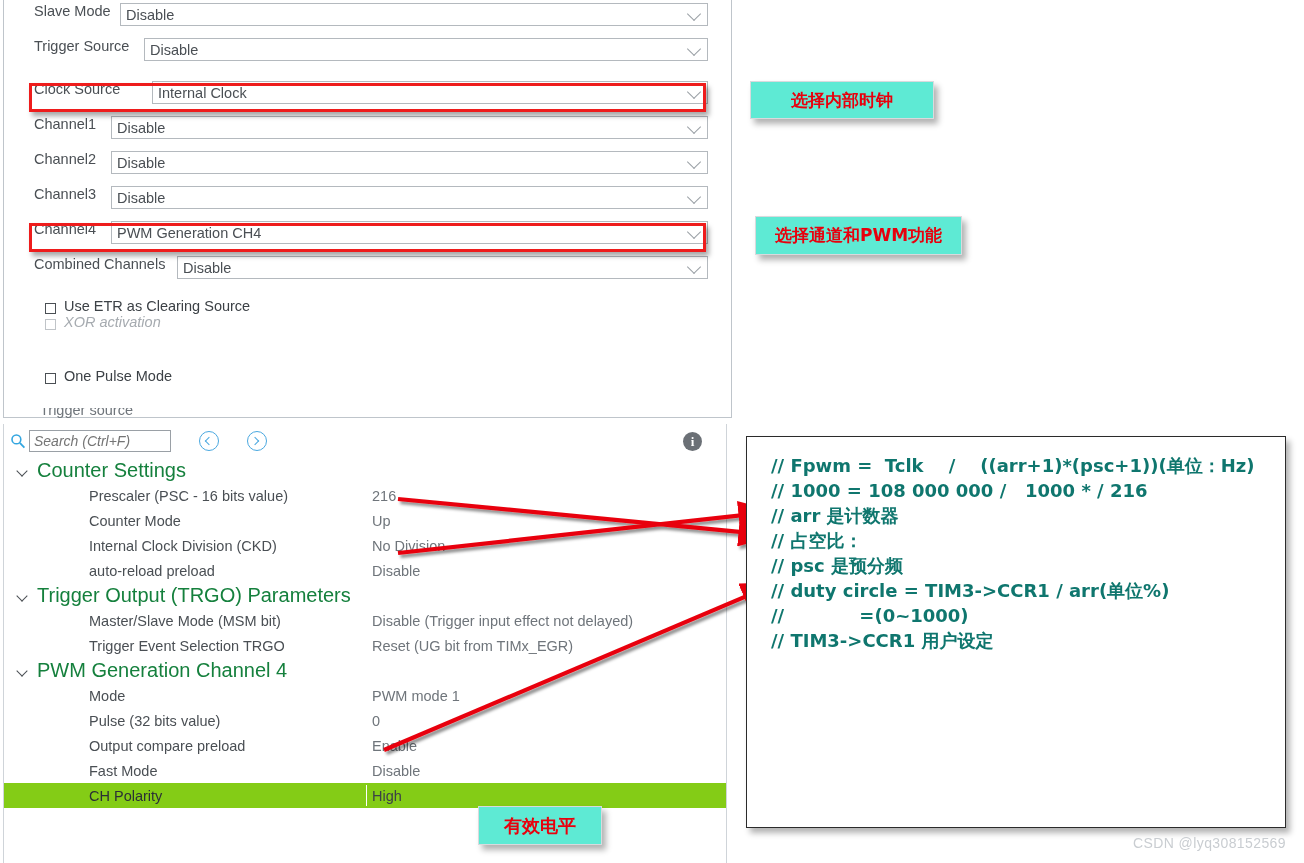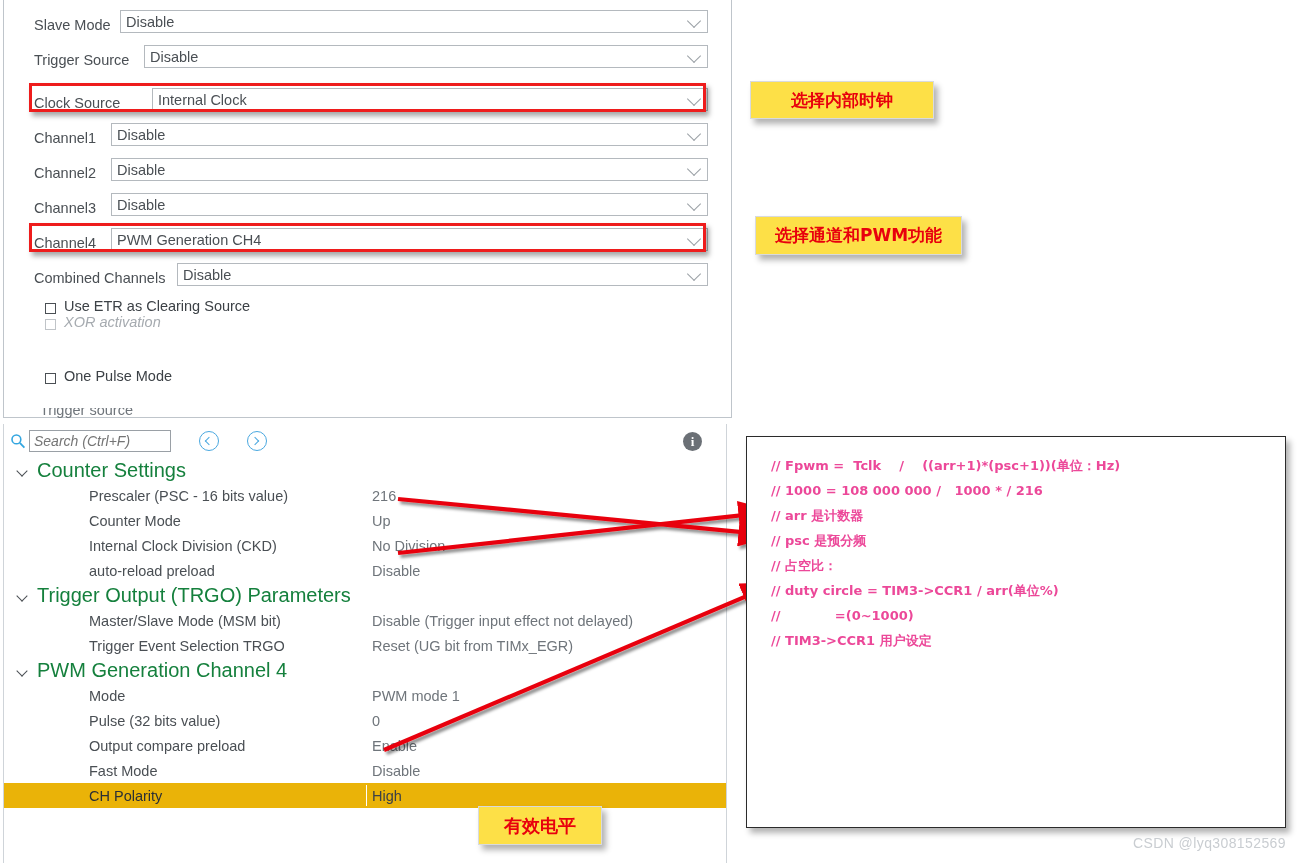--- a/index.html
+++ b/index.html
@@ -10,21 +10,21 @@
     font-family:"Liberation Sans","DejaVu Sans",sans-serif;
     -webkit-font-smoothing:antialiased;
   }
   
   #config-panel{
     position:absolute;left:3px;top:-2px;width:729px;height:420px;
     background:#fff;border:1px solid #bfc5cb;border-top:none;
     box-sizing:border-box;
   }
   .cfg-row{
-    position:absolute;left:0;height:30px;display:flex;align-items:flex-end;
+    position:absolute;left:0;height:30px;display:flex;align-items:flex-start;
   }
   .cfg-label{
     font-size:14.5px;color:#4a4f54;white-space:nowrap;
     padding-right:6px;
   }
   .cfg-combo{
     height:23px;flex:1;border:1px solid #b4b9be;background:#fff;
     display:flex;align-items:center;position:relative;
     box-sizing:border-box;
   }
@@ -95,21 +95,21 @@
   .navcirc.prev:after{left:6px;transform:rotate(-135deg);}
   .navcirc.next:after{left:4px;transform:rotate(45deg);}
   #info-icon{
     position:absolute;right:24px;top:8px;width:19px;height:19px;
     border-radius:50%;background:#6b7076;color:#fff;font-size:13px;
     font-weight:bold;text-align:center;line-height:19px;
     font-family:"Liberation Serif",serif;
   }
   .tree-rows{position:absolute;left:0;top:34px;width:100%;}
   .t-row{height:25px;display:flex;align-items:center;position:relative;}
-  .t-row.sel{background:#eab308;}
+  .t-row.sel{background:#84cc16;}
   .t-chev{
     position:absolute;left:14px;top:9px;width:7px;height:7px;
     border-right:1.5px solid #4a4f54;border-bottom:1.5px solid #4a4f54;
     transform:rotate(45deg);
   }
   .t-group-label{
     position:absolute;left:33px;font-size:20px;color:#15803d;white-space:nowrap;
   }
   .t-child-label{
     position:absolute;left:85px;font-size:14.5px;color:#4a4f54;white-space:nowrap;
@@ -118,39 +118,39 @@
     position:absolute;left:368px;font-size:14.5px;color:#6f757b;white-space:nowrap;
   }
   .t-row.sel .t-child-label{color:#2b3035;}
   .t-row.sel .t-value{color:#3c4146;}
   .t-row.sel .sel-div{
     position:absolute;left:362px;top:2px;bottom:2px;width:1px;background:#ffffff;
   }
 
   
   .note{
-    position:absolute;background:#fde047;border:1px solid #d8dadd;
+    position:absolute;background:#5eead4;border:1px solid #d8dadd;
     box-shadow:4px 5px 6px rgba(0,0,0,.3);
     color:#e8000d;font-weight:bold;
     display:flex;align-items:center;justify-content:center;
     font-family:"DejaVu Sans","Liberation Sans",sans-serif;
   }
   #note-clock{left:750px;top:81px;width:182px;height:36px;font-size:17px;}
   #note-channel{left:755px;top:216px;width:205px;height:37px;font-size:17px;}
   #note-polarity{left:478px;top:806px;width:122px;height:37px;font-size:18px;}
 
   #code-note{
     position:absolute;left:746px;top:436px;width:540px;height:392px;
     background:#fff;border:1.5px solid #2b2b2b;box-sizing:border-box;
     box-shadow:4px 5px 6px rgba(0,0,0,.3);
     padding:16px 0 0 24px;
   }
   #code-note .cl{
     font-family:"DejaVu Sans","Liberation Sans",sans-serif;
-    font-size:13px;font-weight:bold;color:#ec4899;
+    font-size:18px;font-weight:bold;color:#0f766e;
     line-height:25px;white-space:pre;
   }
 
   
   #arrows{position:absolute;left:0;top:0;width:1304px;height:863px;pointer-events:none;}
 
   #watermark{
     position:absolute;right:18px;bottom:12px;
     font-size:14px;color:#c9cdd1;letter-spacing:.4px;
   }
@@ -337,20 +337,20 @@
 </svg>
 
 <div class="note" id="note-clock">选择内部时钟</div>
 <div class="note" id="note-channel">选择通道和PWM功能</div>
 <div class="note" id="note-polarity">有效电平</div>
 
 <div id="code-note">
     <div class="cl">// Fpwm =  Tclk    /    ((arr+1)*(psc+1))(单位：Hz)</div>
     <div class="cl">// 1000 = 108 000 000 /   1000 * / 216</div>
     <div class="cl">// arr 是计数器</div>
+    <div class="cl">// 占空比：</div>
     <div class="cl">// psc 是预分频</div>
-    <div class="cl">// 占空比：</div>
     <div class="cl">// duty circle = TIM3-&gt;CCR1 / arr(单位%)</div>
     <div class="cl">//            =(0~1000)</div>
     <div class="cl">// TIM3-&gt;CCR1 用户设定</div>
   </div>
 
 <div id="watermark">CSDN @lyq308152569</div>
 
 </body></html>

